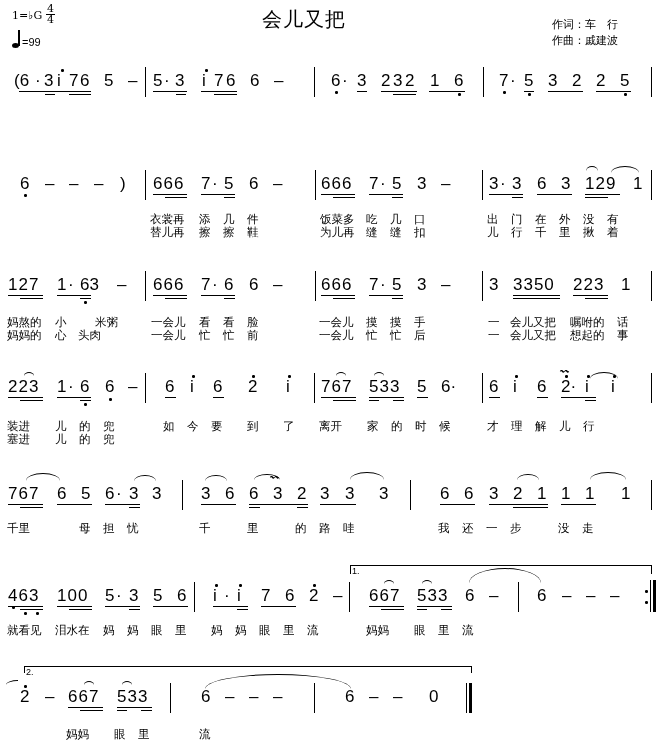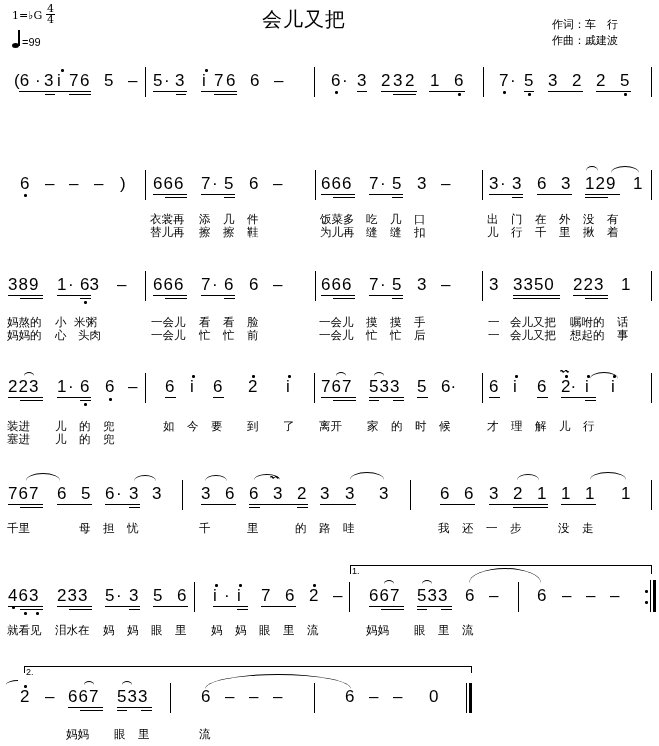--- a/index.html
+++ b/index.html
@@ -173,21 +173,21 @@
   <span class="ly" style="left:414px;top:226px">扣</span>
   <span class="ly" style="left:487px;top:226px">儿</span>
   <span class="ly" style="left:511px;top:226px">行</span>
   <span class="ly" style="left:535px;top:226px">千</span>
   <span class="ly" style="left:559px;top:226px">里</span>
   <span class="ly" style="left:583px;top:226px">揪</span>
   <span class="ly" style="left:607px;top:226px">着</span>
 </div>
 
 <div>
-  <span class="n" style="left:8px;top:276px;letter-spacing:1px">389</span>
+  <span class="n" style="left:8px;top:276px;letter-spacing:1px">127</span>
   <div class="ul" style="left:8px;top:295px;width:35px"></div>
   <div class="ul" style="left:20px;top:298px;width:23px"></div>
   <span class="n" style="left:57px;top:276px">1</span>
   <span class="n" style="left:68px;top:276px">·</span>
   <span class="n" style="left:80px;top:276px">63</span>
   <div class="ul" style="left:57px;top:295px;width:34px"></div>
   <div class="ul" style="left:80px;top:298px;width:11px"></div>
   <div class="dot" style="left:84px;top:301px"></div>
   <span class="n" style="left:117px;top:276px">–</span>
   <div class="bl" style="left:145px;top:271px;height:30px"></div>
@@ -221,21 +221,21 @@
   <div class="ul" style="left:513px;top:295px;width:47px"></div>
   <div class="ul" style="left:513px;top:298px;width:47px"></div>
   <span class="n" style="left:573px;top:276px;letter-spacing:1px">223</span>
   <div class="ul" style="left:573px;top:295px;width:35px"></div>
   <div class="ul" style="left:585px;top:298px;width:23px"></div>
   <span class="n" style="left:621px;top:276px">1</span>
   <div class="bl" style="left:651px;top:271px;height:30px"></div>
 
   <span class="ly" style="left:7px;top:316px">妈熬的</span>
   <span class="ly" style="left:55px;top:316px">小</span>
-  <span class="ly" style="left:74px;top:316px">米粥</span>
+  <span class="ly" style="left:95px;top:316px">米粥</span>
   <span class="ly" style="left:151px;top:316px">一会儿</span>
   <span class="ly" style="left:199px;top:316px">看</span>
   <span class="ly" style="left:223px;top:316px">看</span>
   <span class="ly" style="left:247px;top:316px">脸</span>
   <span class="ly" style="left:319px;top:316px">一会儿</span>
   <span class="ly" style="left:366px;top:316px">摸</span>
   <span class="ly" style="left:390px;top:316px">摸</span>
   <span class="ly" style="left:414px;top:316px">手</span>
   <span class="ly" style="left:488px;top:316px">一</span>
   <span class="ly" style="left:510px;top:316px">会儿又把</span>
@@ -415,21 +415,21 @@
   <span class="ly" style="left:582px;top:522px">走</span>
 </div>
 
 <div>
   <span class="n" style="left:8px;top:587px;letter-spacing:1px">463</span>
   <div class="ul" style="left:8px;top:606px;width:35px"></div>
   <div class="ul" style="left:20px;top:609px;width:23px"></div>
   <div class="dot" style="left:12px;top:606px"></div>
   <div class="dot" style="left:24px;top:612px"></div>
   <div class="dot" style="left:36px;top:612px"></div>
-  <span class="n" style="left:57px;top:587px;letter-spacing:1px">233</span>
+  <span class="n" style="left:57px;top:587px;letter-spacing:1px">100</span>
   <div class="ul" style="left:57px;top:606px;width:35px"></div>
   <div class="ul" style="left:69px;top:609px;width:23px"></div>
   <span class="n" style="left:105px;top:587px">5</span>
   <span class="n" style="left:116px;top:587px">·</span>
   <span class="n" style="left:129px;top:587px">3</span>
   <div class="ul" style="left:105px;top:606px;width:35px"></div>
   <div class="ul" style="left:129px;top:609px;width:11px"></div>
   <span class="n" style="left:153px;top:587px">5</span>
   <span class="n" style="left:177px;top:587px">6</span>
   <div class="ul" style="left:153px;top:606px;width:35px"></div>

